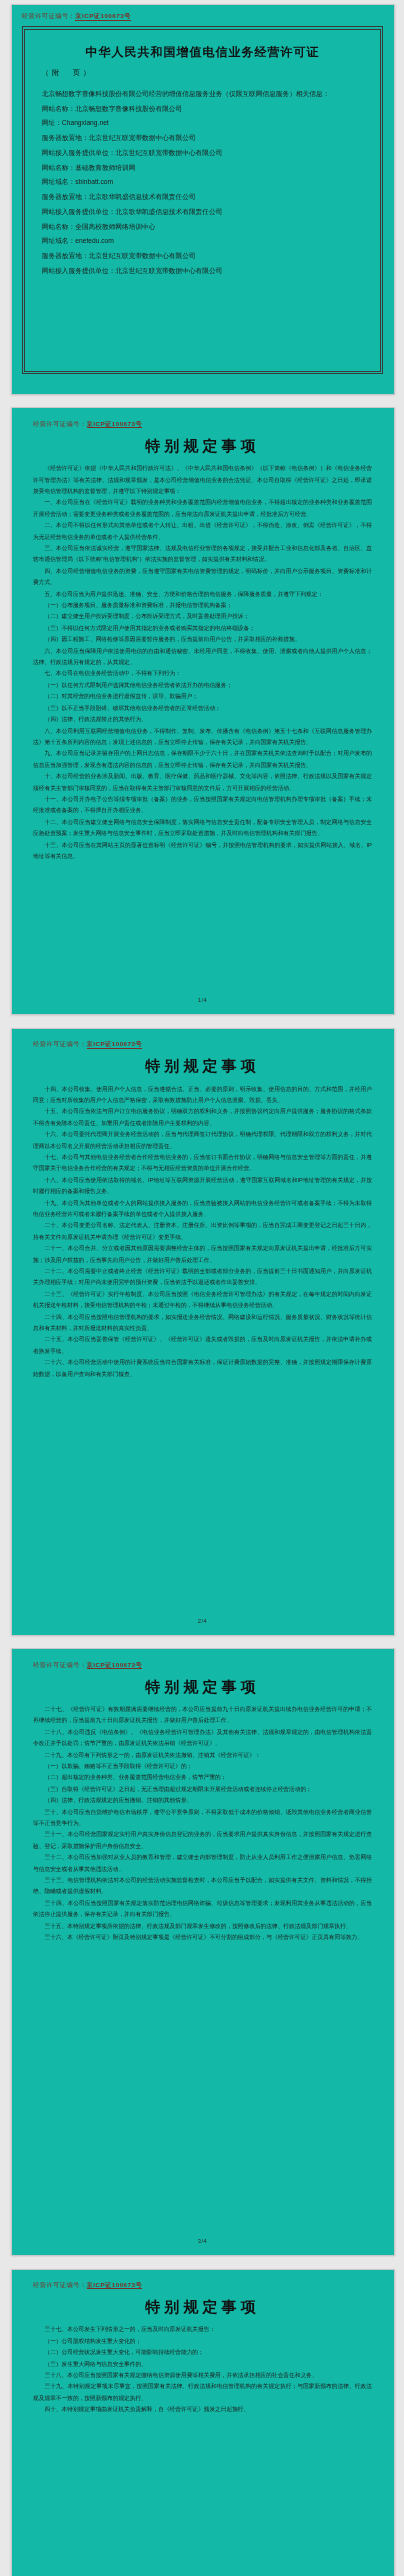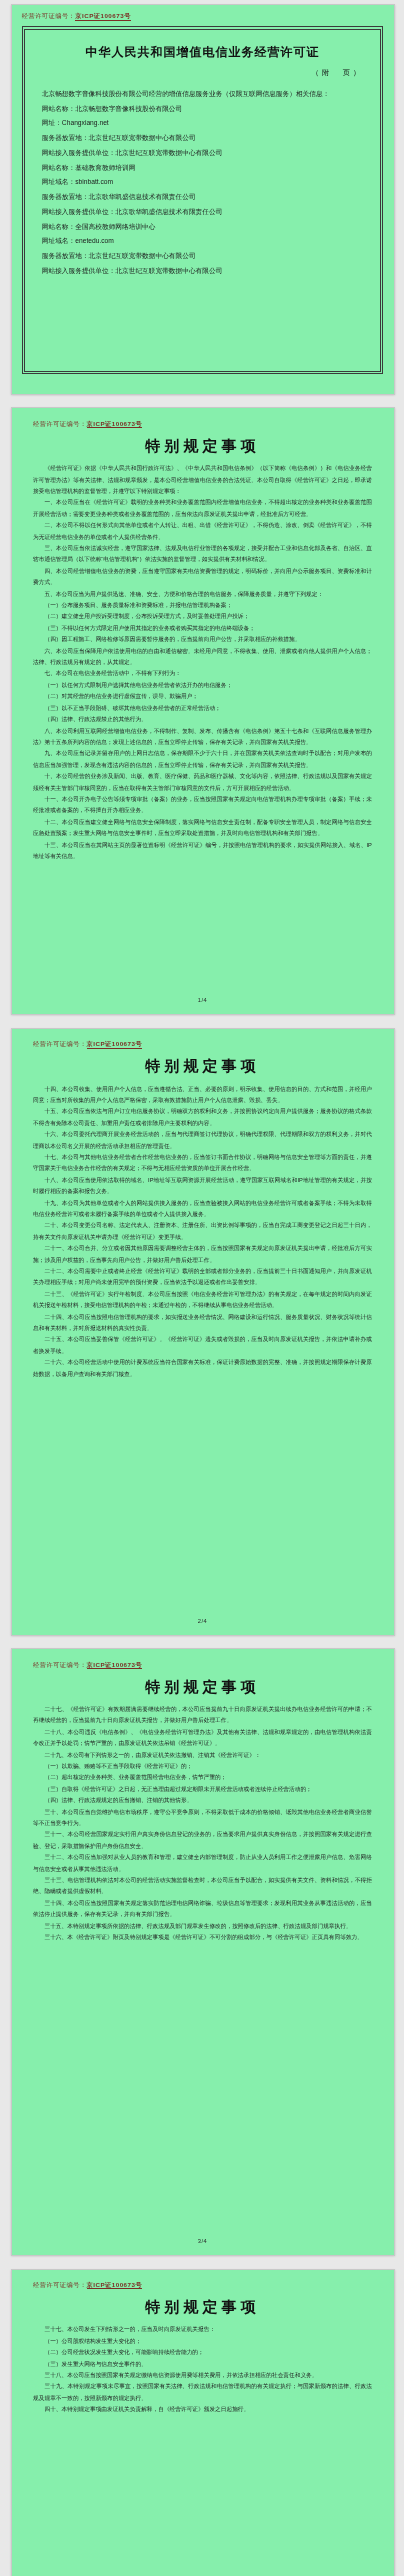--- a/index.html
+++ b/index.html
@@ -5,21 +5,21 @@
   html,body{margin:0;padding:0;}
   body{
     background:#e8e8e8;
     font-family:"Liberation Sans","DejaVu Sans",sans-serif;
     width:405px;
   }
   .canvas{width:405px;padding-top:4.1px;}
   .page{
     width:384px;
     margin:0 auto 12.4px auto;
-    background:#86efac;
+    background:#14b8a6;
     border:0.5px solid #c8c8c8;
     box-shadow:0 0.5px 2.1px rgba(0,0,0,0.18);
     box-sizing:border-box;
     position:relative;
   }
   
   .page-cert{height:391px;padding:7.2px 10.3px;}
   .page-header{
     font-size:6.2px;
     color:#7b2f25;
@@ -43,21 +43,21 @@
   .cert-title{
     font-family:"Liberation Serif","DejaVu Serif",serif;
     font-size:12px;
     font-weight:bold;
     text-align:center;
     letter-spacing:1px;
     color:#111;
     margin:2.1px 0 0 0;
   }
   .cert-sub{
-    text-align:right;
+    text-align:left;
     font-size:7.2px;
     letter-spacing:3.1px;
     color:#111;
     margin:6.2px 0 9.3px 0;
   }
   .cert-body{font-size:6.7px;line-height:2.2;color:#1b1b1b;}
   .cert-body p{margin:0;}
   .cert-intro{text-align:justify;}
   .entry .lbl{color:#1b1b1b;}
   .entry .val{color:#1b1b1b;}

